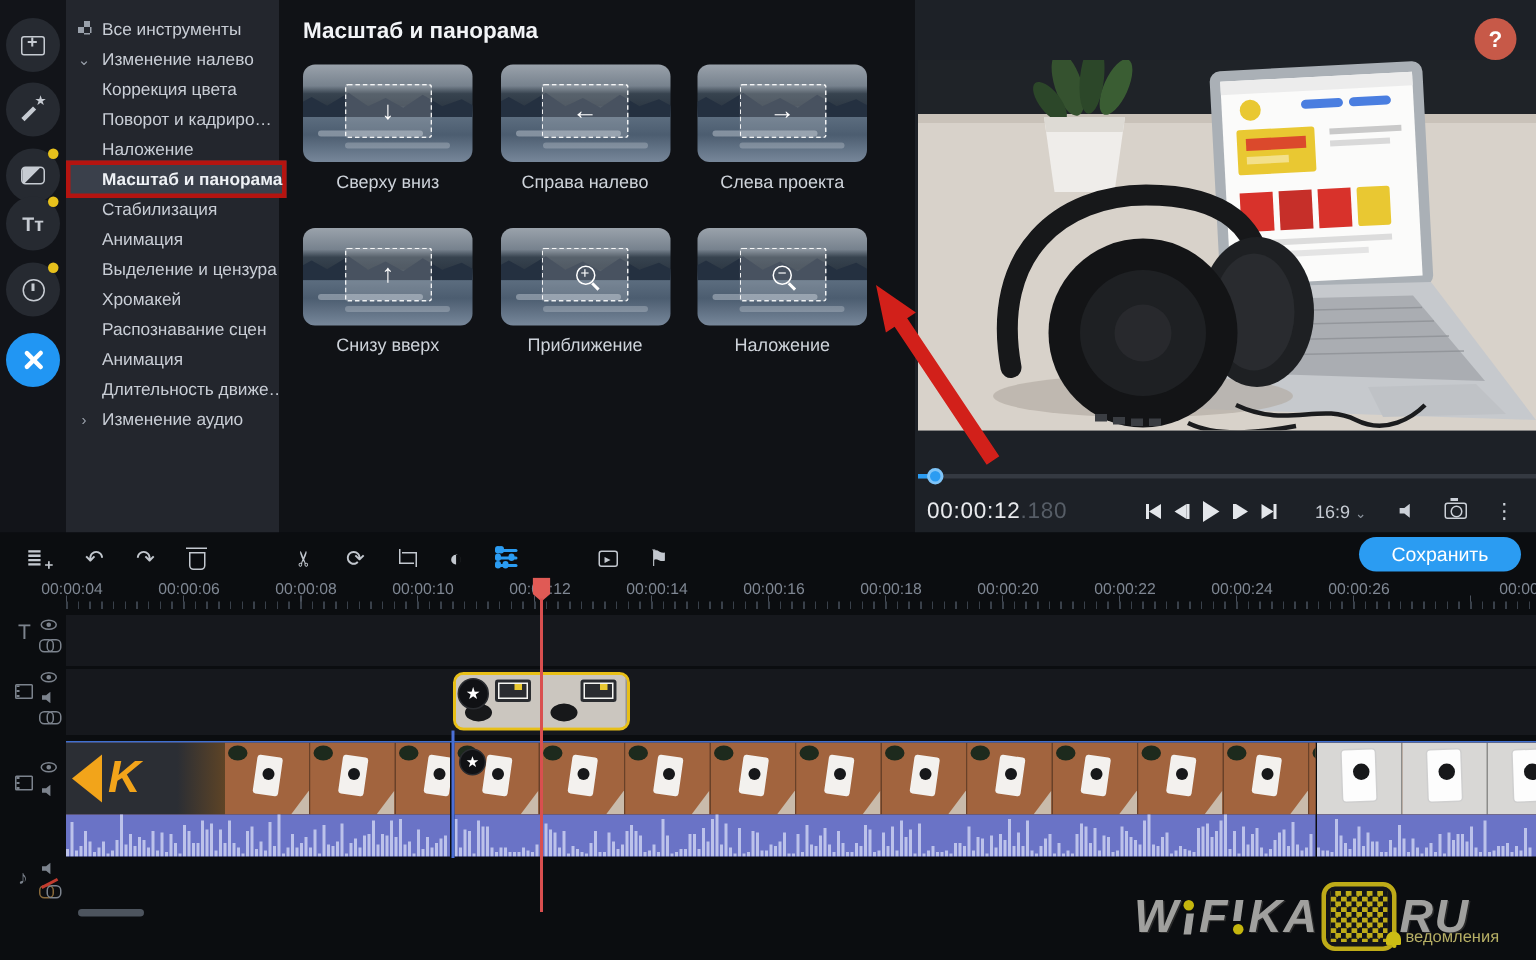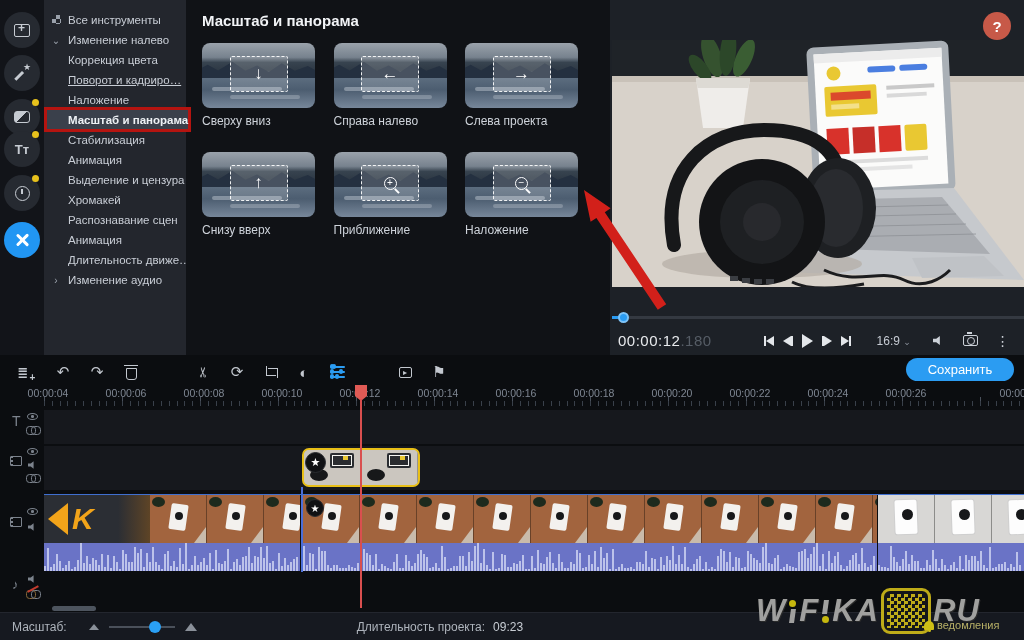--- a/index.html
+++ b/index.html
@@ -42,21 +42,21 @@
   .panel-title{position:absolute;left:16px;top:12px;font-size:15px;font-weight:bold;color:#f2f4f7;}
   .card{position:absolute;width:113px;cursor:pointer;}
   .card-img{width:113px;height:65px;border-radius:8px;position:relative;overflow:hidden;
     background:linear-gradient(180deg,#9aa2ab 0%,#77828e 22%,#37434f 30%,#2e3945 42%,#5d6e80 52%,#4c5d70 72%,#77879a 100%);}
   .card-img::before{content:"";position:absolute;left:-6px;top:17px;width:130px;height:18px;background:#243040;
     clip-path:polygon(0 62%,9% 26%,17% 58%,28% 10%,38% 60%,47% 30%,56% 66%,66% 18%,76% 60%,86% 34%,94% 66%,100% 46%,100% 100%,0 100%);}
   .card-img::after{content:"";position:absolute;left:10px;top:44px;width:70px;height:4px;background:rgba(235,240,245,.35);border-radius:2px;box-shadow:18px 8px 0 rgba(235,240,245,.25);}
   .dash{position:absolute;left:50%;top:13px;transform:translateX(-50%);width:58px;height:36px;
         border:1.6px dashed rgba(255,255,255,.9);background:rgba(255,255,255,.17);border-radius:2px;
         display:flex;align-items:center;justify-content:center;z-index:2;color:#fff;font-size:17px;}
-  .card-label{margin-top:6px;text-align:left;font-size:12px;color:#ced3da;}
+  .card-label{margin-top:6px;text-align:center;font-size:12px;color:#ced3da;}
   .mag{position:relative;width:13px;height:13px;border:1.7px solid #fff;border-radius:50%;
        display:flex;align-items:center;justify-content:center;font-size:10px;line-height:1;color:#fff;}
   .mag::after{content:"";position:absolute;right:-4px;bottom:-3px;width:6px;height:1.8px;background:#fff;transform:rotate(45deg);}
   .red-arrow{position:absolute;left:376px;top:182px;z-index:5;pointer-events:none;}
   
   .preview{position:absolute;left:610px;top:0;width:414px;height:355px;background:#1d2127;}
   .help-btn{position:absolute;right:13px;top:12px;width:28px;height:28px;border-radius:50%;background:#c75948;
             color:#fff;font-size:15px;font-weight:bold;display:flex;align-items:center;justify-content:center;cursor:pointer;}
   .video{position:absolute;left:2px;top:40px;width:412px;height:247px;overflow:hidden;background:#d8d2ca;}
   .seek{position:absolute;left:2px;top:316px;width:412px;height:3px;background:#343941;}
@@ -208,21 +208,21 @@
         <span>Все инструменты</span>
       </div>
       <div class="menu-item" style="top: 30px;">
         <span class="mi-ico">⌄</span>
         <span>Изменение налево</span>
       </div>
       <div class="menu-item" style="top: 50px;">
         <span class="mi-ico"></span>
         <span>Коррекция цвета</span>
       </div>
-      <div class="menu-item" style="top: 70px; text-decoration: underline;">
+      <div class="menu-item" style="top: 70px;">
         <span class="mi-ico"></span>
         <span>Поворот и кадриро…</span>
       </div>
       <div class="menu-item" style="top: 90px;">
         <span class="mi-ico"></span>
         <span>Наложение</span>
       </div>
       <div class="menu-sel-box">
         <span style="margin-left:21px;font-size:11.5px;font-weight:bold;color:#eef1f5;white-space:nowrap;">Масштаб и панорама</span>
       </div>
@@ -907,30 +907,20 @@
       <span class="wbar" style="height: 7px;"></span>
       <span class="wbar" style="height: 4px;"></span>
       <span class="wbar" style="height: 19px;"></span>
       <span class="wbar" style="height: 6px;"></span>
     </div>
 
   <div class="scrollbar-h"></div>
   <div class="playhead-cap"></div>
   <div class="playhead-line"></div>
 
-  <div class="status">
-    <span style="margin-left:12px;">Масштаб:</span>
-    <span class="mtn" style="margin-left:22px;"></span>
-    <span class="zslider">
-        <span class="zknob" style="left:40px;"></span>
-      </span>
-    <span class="mtn big"></span>
-    <span style="margin-left:160px;">Длительность проекта:</span>
-    <span style="margin-left:8px;color:#c7ccd3;">09:23</span>
-  </div>
 
   <div class="wm">
     <div class="wm-row" id="wm-row">
         <span class="wm-ch">W</span>
         <span class="wm-i top">
           <span class="dot"></span>
           <span class="stem"></span>
         </span>
         <span class="wm-ch">F</span>
         <span class="wm-i bot">

